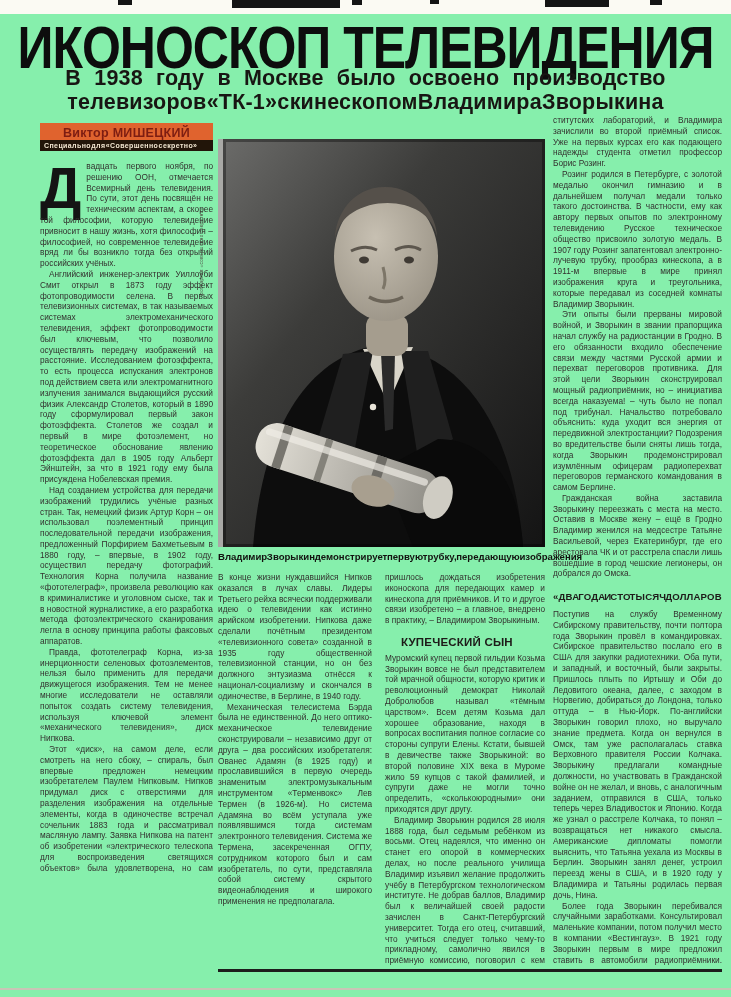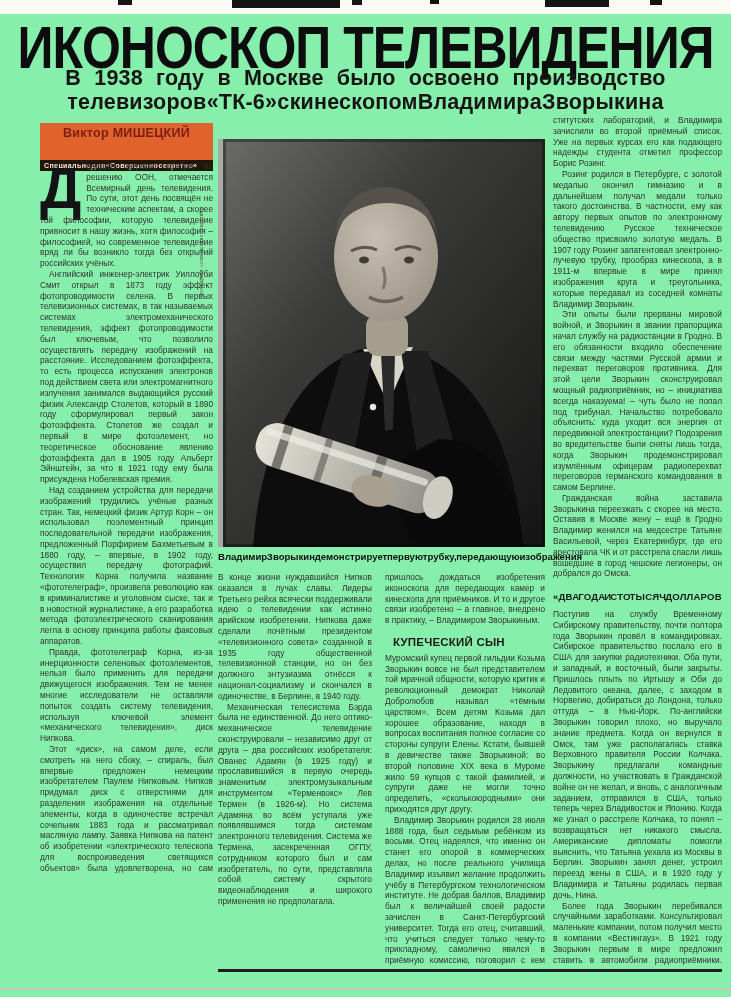--- a/index.html
+++ b/index.html
@@ -12,34 +12,34 @@
   .title{position:absolute;top:14px;left:0;width:731px;text-align:center;
          font-weight:bold;font-size:50px;letter-spacing:-1px;color:#0d0d0d;
          transform:scaleY(1.18);transform-origin:top center;white-space:nowrap;}
   .subtitle{position:absolute;left:30px;width:671px;text-align:center;font-weight:bold;
             color:#181613;font-size:21.5px;line-height:24px;white-space:nowrap;}
   .subtitle.l1{top:66px;word-spacing:7px;letter-spacing:0.2px;}
   .subtitle.l2{top:90px;word-spacing:-6px;letter-spacing:0.2px;}
   
   .byline{position:absolute;top:123px;left:40px;width:173px;}
   .byline .author{background:#e0632e;color:#7d1d12;font-weight:bold;font-size:12.5px;
-                  text-align:center;padding:3px 0 20px;letter-spacing:0.3px;}
+                  text-align:center;padding:3px 0 0;letter-spacing:0.3px;}
   .byline .src{background:#221509;color:#f3e7d2;font-weight:bold;font-size:7px;
                text-align:left;padding:2px 0 2px 4px;word-spacing:-2px;letter-spacing:0.4px;}
   
   .col{position:absolute;font-size:8.3px;line-height:10.8px;text-align:justify;overflow:hidden;}
   .col p{margin:0;text-indent:9px;}
   .col .cont p:first-child, .col p.noind{text-indent:0;}
   .col1{top:161px;left:40px;width:173px;height:712px;}
   .col2{top:572px;left:218px;width:154px;height:396px;}
   .col3{top:572px;left:385px;width:160px;height:396px;}
   .col4{top:115px;left:553px;width:169px;height:850px;}
   .dropcap{float:left;font-weight:bold;font-size:58px;line-height:46px;color:#141414;
            margin:4px 5px 0 0;}
-  h3.subhead{font-size:11.5px;font-weight:bold;color:#1d1b18;margin:11px 8px 5px;
+  h3.subhead{font-size:11.5px;font-weight:bold;color:#1d1b18;margin:11px 16px 5px;
              text-indent:0;letter-spacing:0.2px;}
   h3.subhead.tight{font-size:9.6px;word-spacing:-4px;white-space:nowrap;margin:13px 0 6px;}
   
   .photo{position:absolute;top:139px;left:218px;width:327px;height:408px;
          border-left:5px solid #a9a9a6;box-sizing:border-box;background:#222;}
   .photo svg{display:block;width:100%;height:100%;}
   .photo-credit{position:absolute;top:146px;left:199px;width:10px;height:150px;
                 font-size:4.6px;color:#4a463e;writing-mode:vertical-rl;
                 transform:rotate(180deg);letter-spacing:0.4px;white-space:nowrap;}
   .caption{position:absolute;top:551px;left:218px;width:330px;font-weight:bold;
@@ -57,21 +57,21 @@
     <i class="dash" style="left:118px;width:14px;height:5px;"></i>
     <i class="dash" style="left:232px;width:108px;height:8px;"></i>
     <i class="dash" style="left:352px;width:10px;height:5px;"></i>
     <i class="dash" style="left:430px;width:9px;height:4px;"></i>
     <i class="dash" style="left:545px;width:64px;height:7px;"></i>
     <i class="dash" style="left:650px;width:12px;height:5px;"></i>
   </div>
 
   <div class="title">ИКОНОСКОП ТЕЛЕВИДЕНИЯ</div>
   <div class="subtitle l1">В 1938 году в Москве было освоено производство</div>
-  <div class="subtitle l2">телевизоров «ТК-6» с кинескопом Владимира Зворыкина</div>
+  <div class="subtitle l2">телевизоров «ТК-1» с кинескопом Владимира Зворыкина</div>
 
   <div class="byline">
     <div class="author">Виктор МИШЕЦКИЙ</div>
     <div class="src">Специально для «Совершенно секретно»</div>
   </div>
 
   <div class="photo">
     <svg viewBox="0 0 322 408" preserveAspectRatio="none">
       <defs>
         <linearGradient id="bg" x1="0" y1="0" x2="1" y2="1">
@@ -157,21 +157,21 @@
         <p>Муромский купец первой гильдии Козьма Зворыкин вовсе не был представителем той мрачной общности, которую критик и революционный демократ Николай Добролюбов называл «тёмным царством». Всем детям Козьма дал хорошее образование, находя в вопросах воспитания полное согласие со стороны супруги Елены. Кстати, бывшей в девичестве также Зворыкиной: во второй половине XIX века в Муроме жило 59 купцов с такой фамилией, и супруги даже не могли точно определить, «сколькоюродными» они приходятся друг другу.</p>
         <p>Владимир Зворыкин родился 28 июля 1888 года, был седьмым ребёнком из восьми. Отец надеялся, что именно он станет его опорой в коммерческих делах, но после реального училища Владимир изъявил желание продолжить учёбу в Петербургском технологическом институте. Не добрав баллов, Владимир был к величайшей своей радости зачислен в Санкт-Петербургский университет. Тогда его отец, считавший, что учиться следует только чему-то прикладному, самолично явился в приёмную комиссию, поговорил с кем надо, пожертвовал некоторую сумму на оснащение ин-</p>
       </div>
   </div>
 
   <div class="col col4">
     <div class="cont">
         <p>ститутских лабораторий, и Владимира зачислили во второй приёмный список. Уже на первых курсах его как подающего надежды студента отметил профессор Борис Розинг.</p>
         <p>Розинг родился в Петербурге, с золотой медалью окончил гимназию и в дальнейшем получал медали только такого достоинства. В частности, ему как автору первых опытов по электронному телевидению Русское техническое общество присвоило золотую медаль. В 1907 году Розинг запатентовал электронно-лучевую трубку, прообраз кинескопа, а в 1911-м впервые в мире принял изображения круга и треугольника, которые передавал из соседней комнаты Владимир Зворыкин.</p>
         <p>Эти опыты были прерваны мировой войной, и Зворыкин в звании прапорщика начал службу на радиостанции в Гродно. В его обязанности входило обеспечение связи между частями Русской армии и перехват переговоров противника. Для этой цели Зворыкин сконструировал мощный радиоприёмник, но – инициатива всегда наказуема! – чуть было не попал под трибунал. Начальство потребовало объяснить: куда уходит вся энергия от передвижной электростанции? Подозрения во вредительстве были сняты лишь тогда, когда Зворыкин продемонстрировал изумлённым офицерам радиоперехват переговоров германского командования в самом Берлине.</p>
-        <p>Гражданская война заставила Зворыкина переезжать с скорее на место. Оставив в Москве жену – ещё в Гродно Владимир женился на медсестре Татьяне Васильевой, через Екатеринбург, где его арестовала ЧК и от расстрела спасли лишь вошедшие в город чешские легионеры, он добрался до Омска.</p>
+        <p>Гражданская война заставила Зворыкину переезжать с места на место. Оставив в Москве жену – ещё в Гродно Владимир женился на медсестре Татьяне Васильевой, через Екатеринбург, где его арестовала ЧК и от расстрела спасли лишь вошедшие в город чешские легионеры, он добрался до Омска.</p>
       </div>
     <h3 class="subhead tight">«ДВА ГОДА И СТО ТЫСЯЧ ДОЛЛАРОВ!»</h3>
     <div class="cont">
         <p>Поступив на службу Временному Сибирскому правительству, почти полтора года Зворыкин провёл в командировках. Сибирское правительство послало его в США для закупки радиотехники. Оба пути, и западный, и восточный, были закрыты. Пришлось плыть по Иртышу и Оби до Ледовитого океана, далее, с заходом в Норвегию, добираться до Лондона, только оттуда – в Нью-Йорк. По-английски Зворыкин говорил плохо, но выручало знание предмета. Когда он вернулся в Омск, там уже располагалась ставка Верховного правителя России Колчака. Зворыкину предлагали командные должности, но участвовать в Гражданской войне он не желал, и вновь, с аналогичным заданием, отправился в США, только теперь через Владивосток и Японию. Когда же узнал о расстреле Колчака, то понял – возвращаться нет никакого смысла. Американские дипломаты помогли выяснить, что Татьяна уехала из Москвы в Берлин. Зворыкин занял денег, устроил переезд жены в США, и в 1920 году у Владимира и Татьяны родилась первая дочь, Нина.</p>
         <p>Более года Зворыкин перебивался случайными заработками. Консультировал маленькие компании, потом получил место в компании «Вестингауз». В 1921 году Зворыкин первым в мире предложил ставить в автомобили радиоприёмники. Вот только полиция Питсбурга, где требовалось зарегистрировать эту новацию, отказала: там посчитали, что включённое радио будет</p>
       </div>
   </div>
 
   <div class="rule-dark"></div>
   <div class="rule-light"></div>

